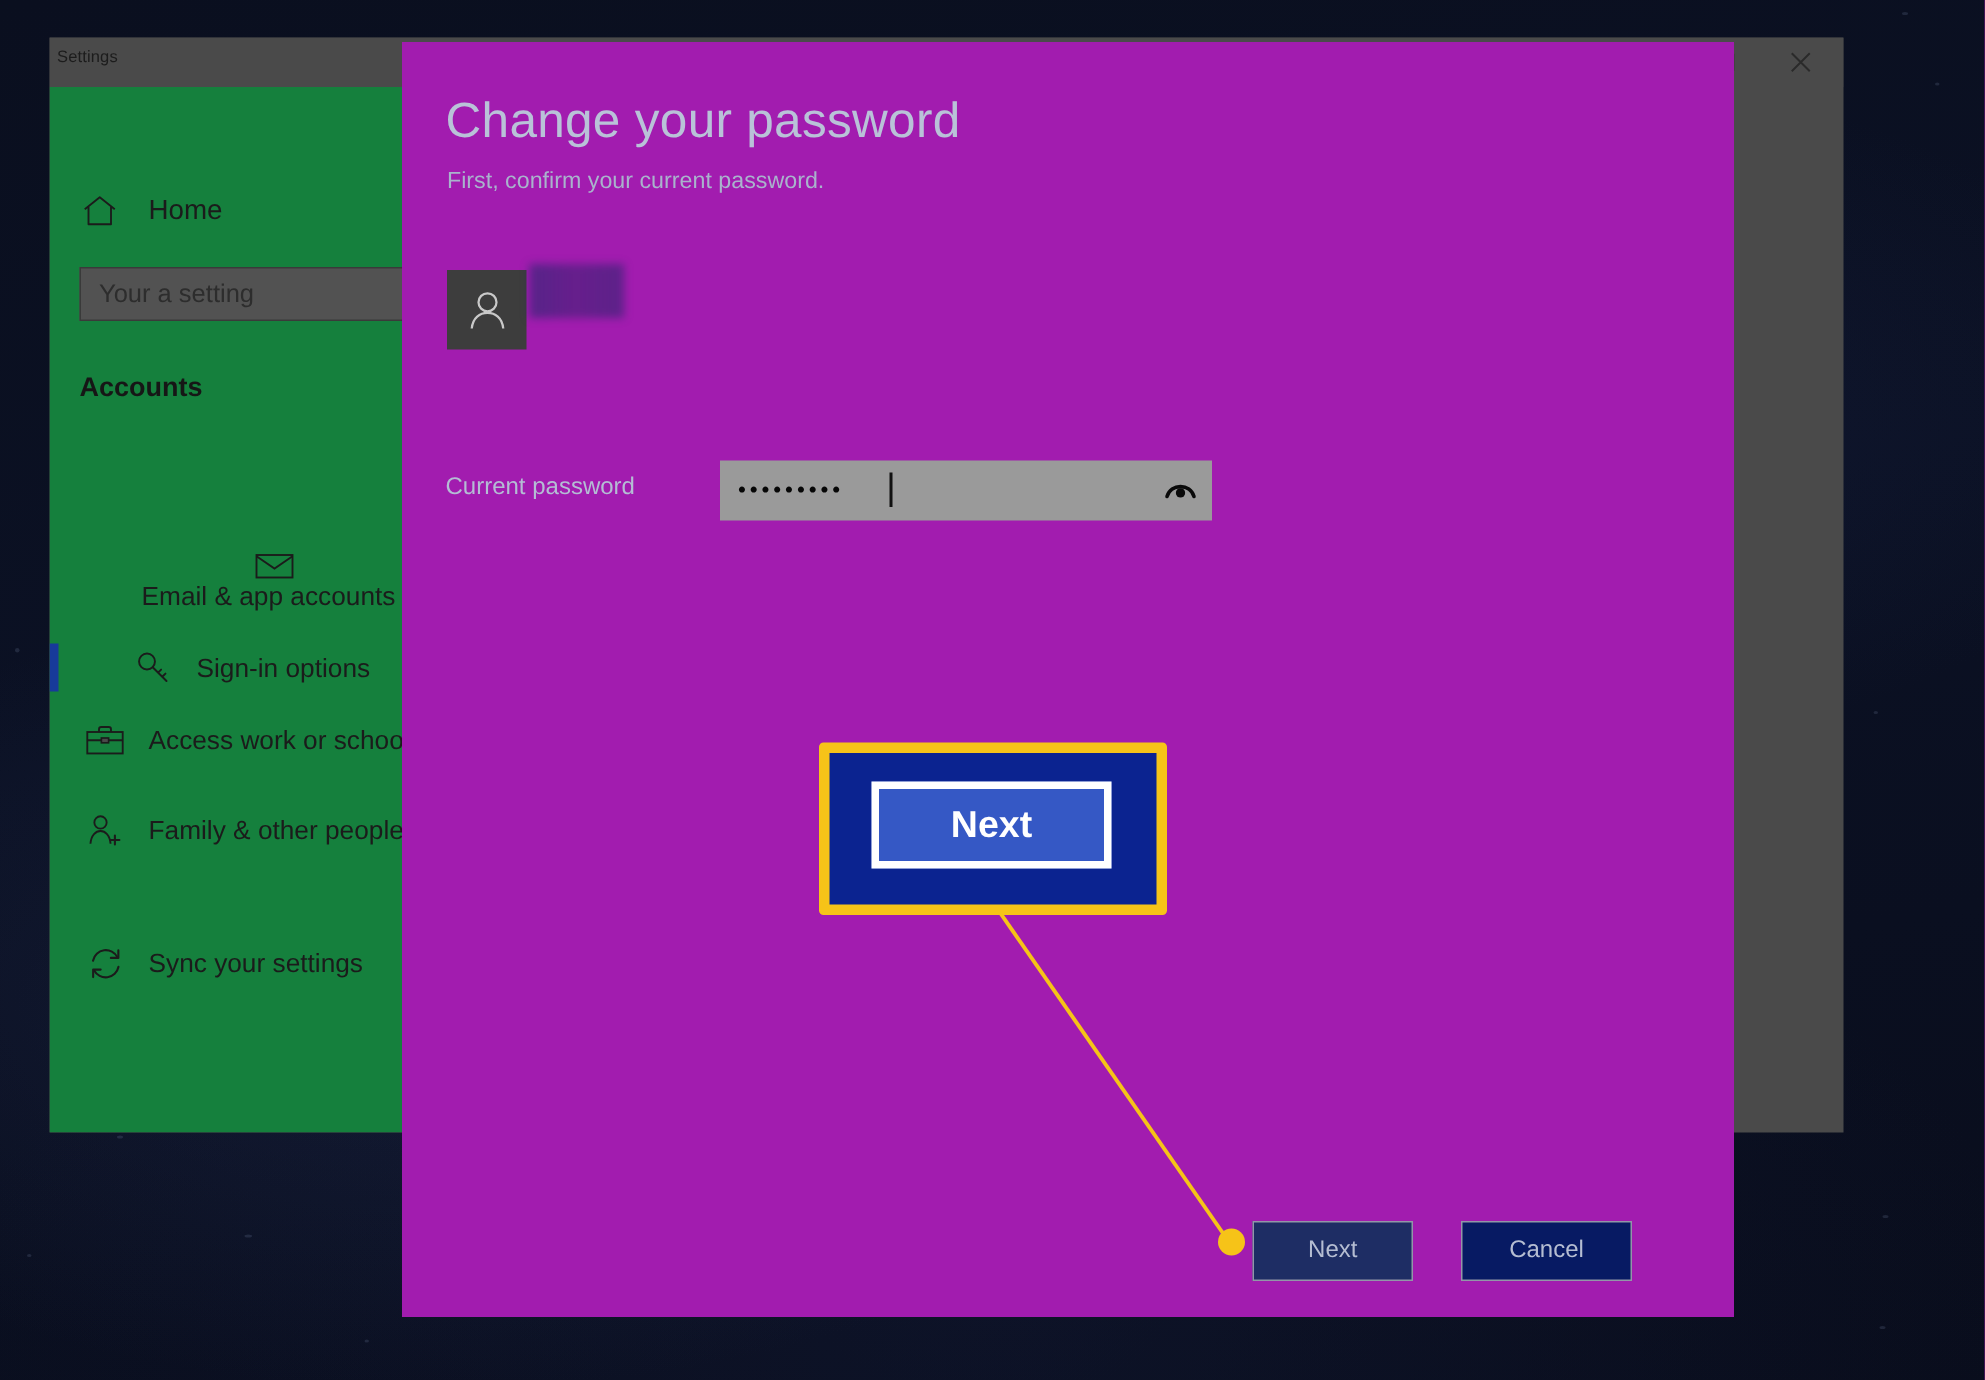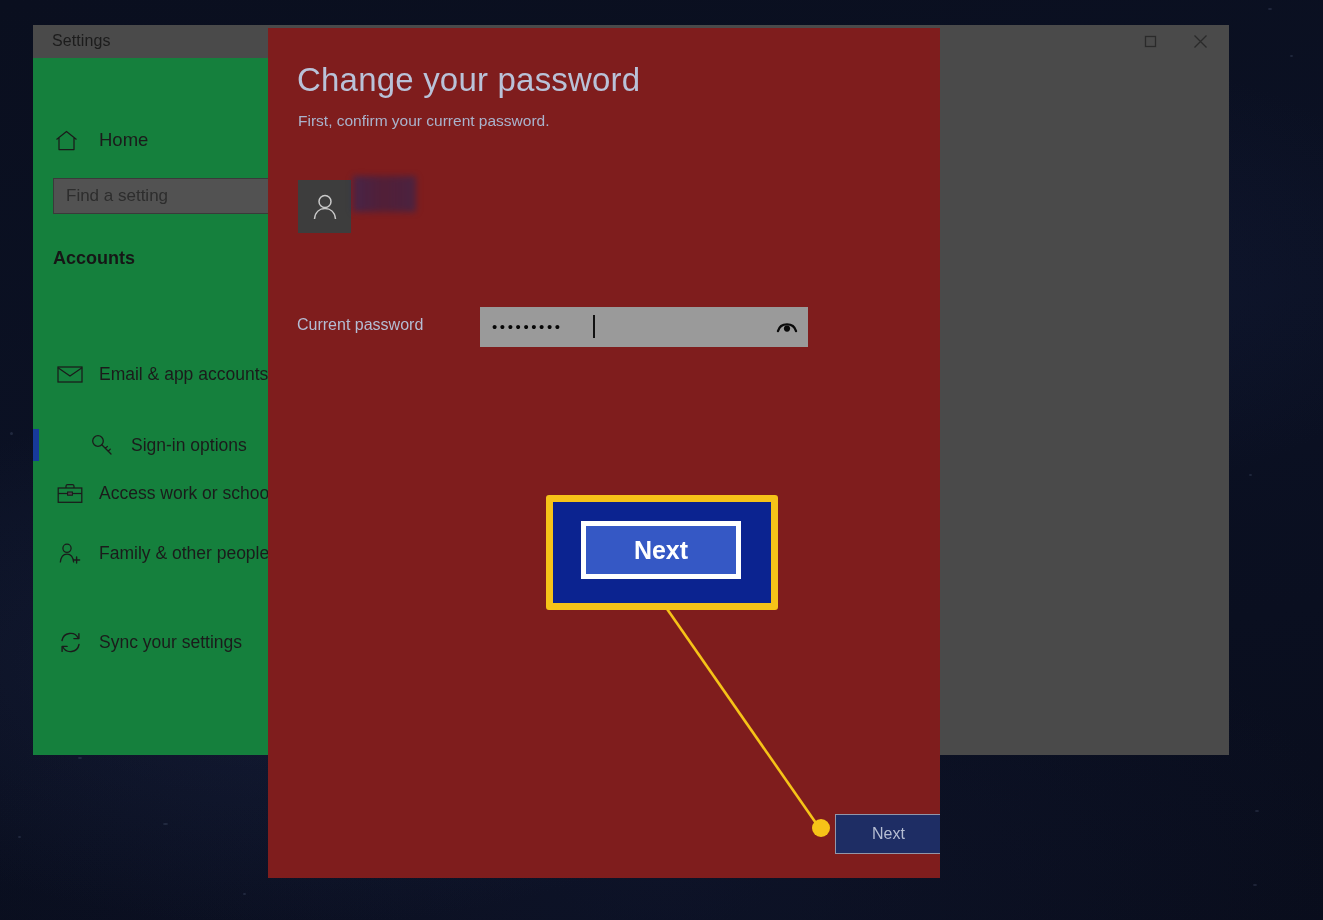--- a/index.html
+++ b/index.html
@@ -34,22 +34,22 @@
     width: 1196px; height: 730px;
     background: #4a4a4a;
     overflow: hidden;
   }
   #settings-titlebar {
     position: absolute; left: 0; top: 0;
     width: 100%; height: 33px;
     background: #4a4a4a;
   }
   #settings-title {
-    position: absolute; left: 19px; top: 7px;
-    font-size: 16px; color: #1c1c1c;
+    position: absolute; left: 5px; top: 7px;
+    font-size: 11px; color: #1c1c1c;
     letter-spacing: .1px;
   }
   .win-btn {
     position: absolute; top: 0;
     width: 46px; height: 33px;
     display: flex; align-items: center; justify-content: center;
   }
   #btn-maximize { right: 56px; }
   #btn-close    { right: 6px; }
   .win-btn svg { display: block; }
@@ -98,22 +98,22 @@
   .nav-item .selbar {
     position: absolute; left: 0; top: 4px;
     width: 6px; height: 32px;
     background: #173a9a;
   }
 
   
   #password-dialog {
     position: absolute;
     left: 268px; top: 28px;
-    width: 672px; height: 850px;
-    background: #7f1d1d;
+    width: 888px; height: 850px;
+    background: #a21caf;
     overflow: hidden;
   }
   #dialog-title {
     position: absolute; left: 29px; top: 33px;
     font-size: 33px; font-weight: 300;
     color: #b9c2d8; letter-spacing: .2px;
   }
   #dialog-subtitle {
     position: absolute; left: 30px; top: 84px;
     font-size: 15.5px; color: #a9b3cc;
@@ -235,27 +235,27 @@
     <div class="nav-home">
       <span class="ico" style="width:26px;display:inline-flex;justify-content:center;">
         <svg width="23" height="21" viewBox="0 0 23 21">
           <path d="M1.5 9.5 L11.5 1.5 L21.5 9.5 M4 8 L4 19.5 L19 19.5 L19 8" fill="none" stroke="#1b1b1b" stroke-width="1.25" stroke-linejoin="round"></path>
         </svg>
       </span>
       <span class="label">Home</span>
     </div>
 
     <div id="search-box">
-      <span class="ph">Find a setting</span>
+      <span class="ph">Your a setting</span>
     </div>
 
     <div id="section-accounts">Accounts</div>
 
 
-    <div class="nav-item" style="top:296px;">
+    <div class="nav-item" style="top:310px;flex-direction:column;">
       <span class="ico">
         <svg width="26" height="19" viewBox="0 0 26 19">
           <rect x="1" y="2" width="24" height="15" fill="none" stroke="#1b1b1b" stroke-width="1.25"></rect>
           <path d="M1 2.8 L13 11 L25 2.8" fill="none" stroke="#1b1b1b" stroke-width="1.25"></path>
         </svg>
       </span>
       <span class="label">Email &amp; app accounts</span>
     </div>
 
     <div class="nav-item" style="top:367px;padding-left:32px;">

